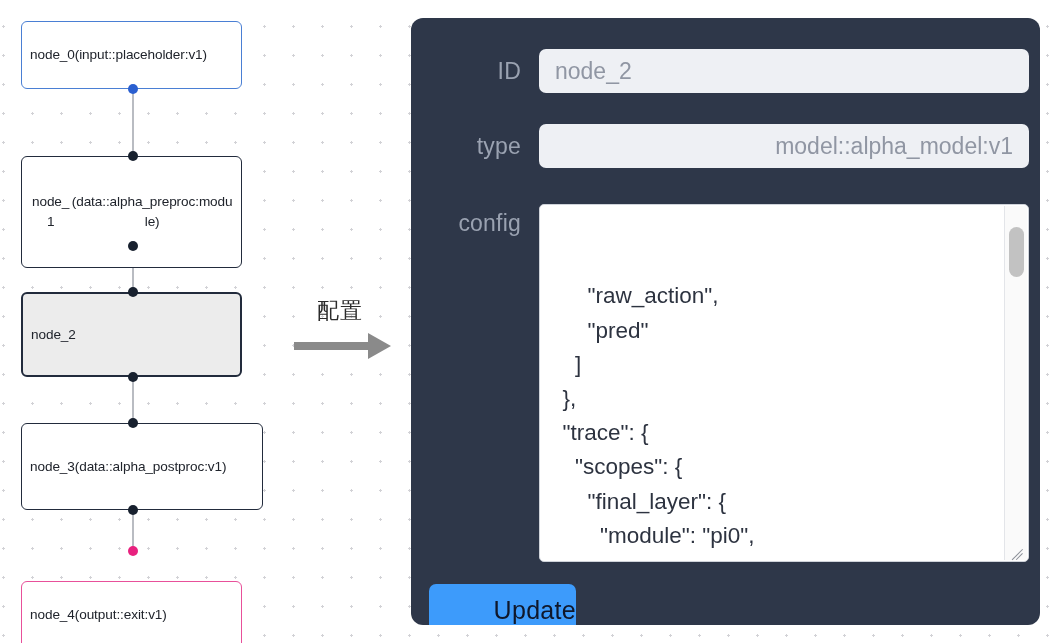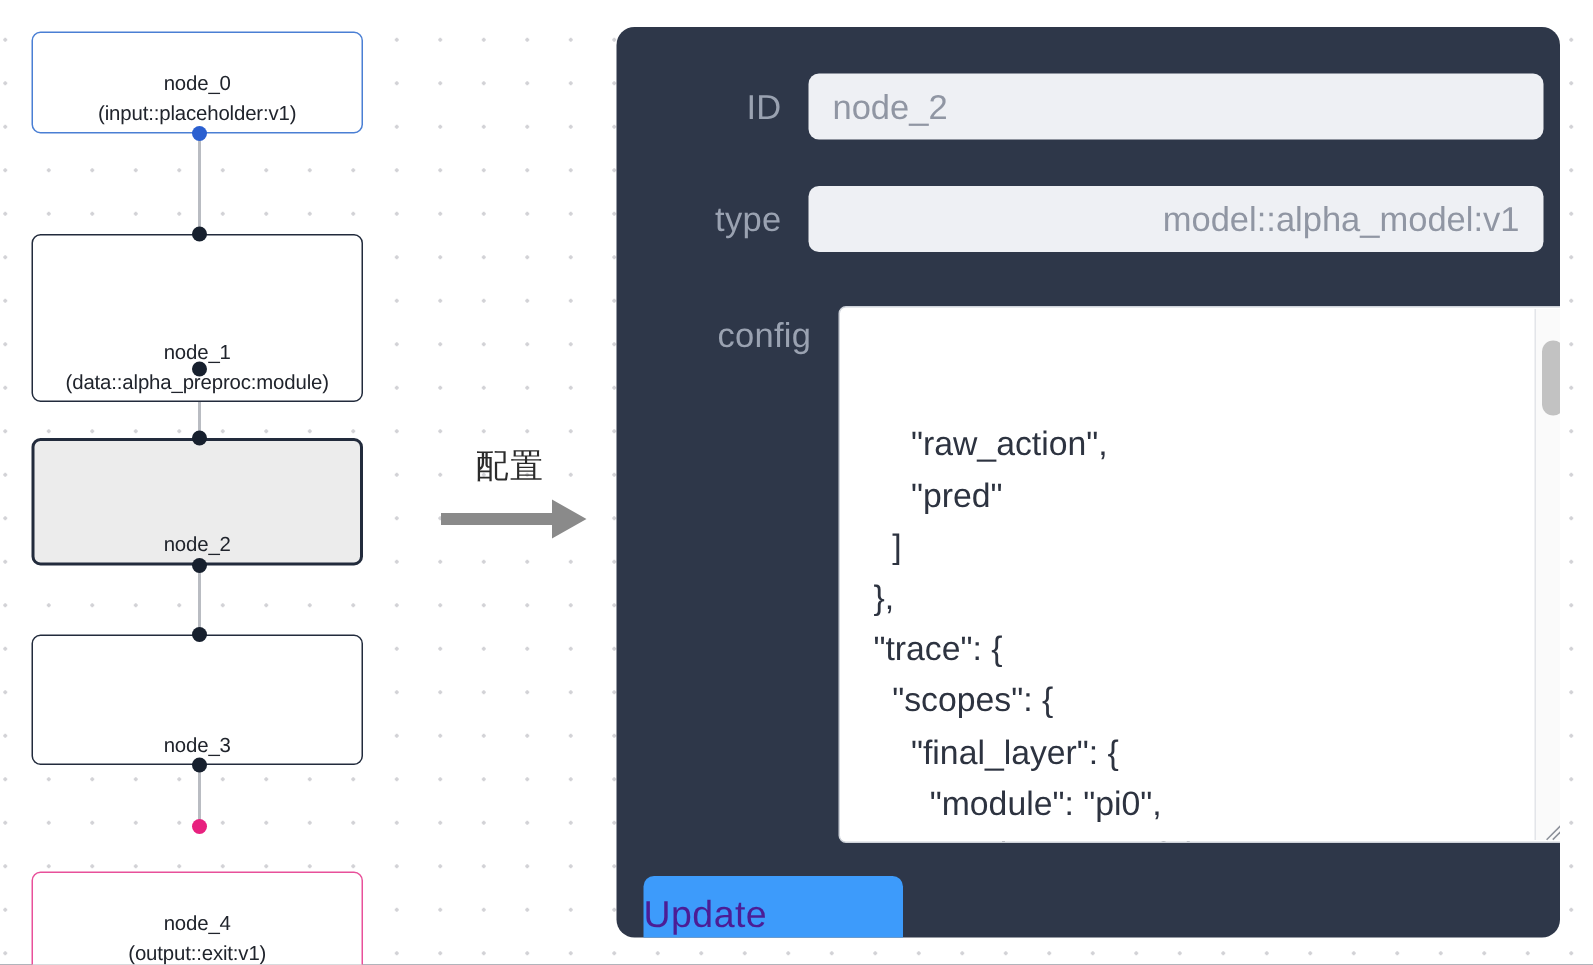--- a/index.html
+++ b/index.html
@@ -34,23 +34,23 @@
     background-position: 18px 12px;
   }
 
   .node {
     position: absolute;
     box-sizing: border-box;
     background: #ffffff;
     border: 1.6px solid #222b3c;
     border-radius: 6px;
     display: flex;
-    flex-direction: column;
+    flex-direction: row;
     align-items: center;
-    justify-content: flex-end;
+    justify-content: flex-start;
     text-align: center;
     color: #20242c;
     font-size: 13.6px;
     line-height: 20px;
     letter-spacing: -0.1px;
     padding: 2px 8px;
   }
   .node .nlabel { display: block; white-space: normal; word-break: break-all; }
 
   .node.is-input { border-color: #4a7fd4; }
@@ -117,21 +117,21 @@
   }
   .field-label {
     width: 120px;
     text-align: right;
     padding-right: 18px;
     box-sizing: border-box;
     color: #9aa2b1;
     font-size: 23px;
     letter-spacing: 0.2px;
   }
-  .field-label.top { align-self: flex-start; margin-left: 20px; }
+  .field-label.top { align-self: flex-start; }
 
   .text-input {
     box-sizing: border-box;
     background: #eef0f4;
     border: none;
     border-radius: 7px;
     color: #9096a3;
     font-size: 23px;
     font-family: "Liberation Sans", sans-serif;
     padding: 0 16px;
@@ -198,30 +198,30 @@
     display: block;
     height: 1.4px;
     background: #8b8f98;
     transform-origin: center;
   }
 
   .update-button {
     position: absolute;
     left: 18px;
     top: 566px;
-    width: 173px;
+    width: 147px;
     height: 52px;
     background: #3d9bfb;
     border: none;
     border-radius: 7px;
-    color: #4c1d95;
+    color: #0f172a;
     font-size: 25px;
     font-family: "Liberation Sans", sans-serif;
     letter-spacing: 0.3px;
-    text-align: left;
+    text-align: right;
     line-height: 44px;
     cursor: pointer;
     padding: 0;
   }
 </style>
 </head>
 <body>
 
 <div id="root">
 
@@ -244,22 +244,23 @@
     </div>
     <div class="dot" style="left:133px; top:156px;"></div>
     <div class="dot" style="left:133px; top:246px;"></div>
 
     <div class="node is-selected" style="left:21px; top:292px; width:221px; height:85px;">
       <span class="nlabel">node_2</span>
     </div>
     <div class="dot" style="left:133px; top:292px;"></div>
     <div class="dot" style="left:133px; top:377px;"></div>
 
-    <div class="node" style="left:21px; top:423px; width:221px; height:87px;">
+    <div class="node" style="left:21px; top:423px; width:242px; height:87px;">
       <span class="nlabel">node_3</span>
+      <span class="nlabel">(data::alpha_postproc:v1)</span>
     </div>
     <div class="dot" style="left:133px; top:423px;"></div>
     <div class="dot" style="left:133px; top:510px;"></div>
 
     <div class="node is-output" style="left:21px; top:551px; width:221px; height:68px;">
       <span class="nlabel">node_4</span>
       <span class="nlabel">(output::exit:v1)</span>
     </div>
     <div class="dot pink" style="left:133px; top:551px;"></div>
   </div>

